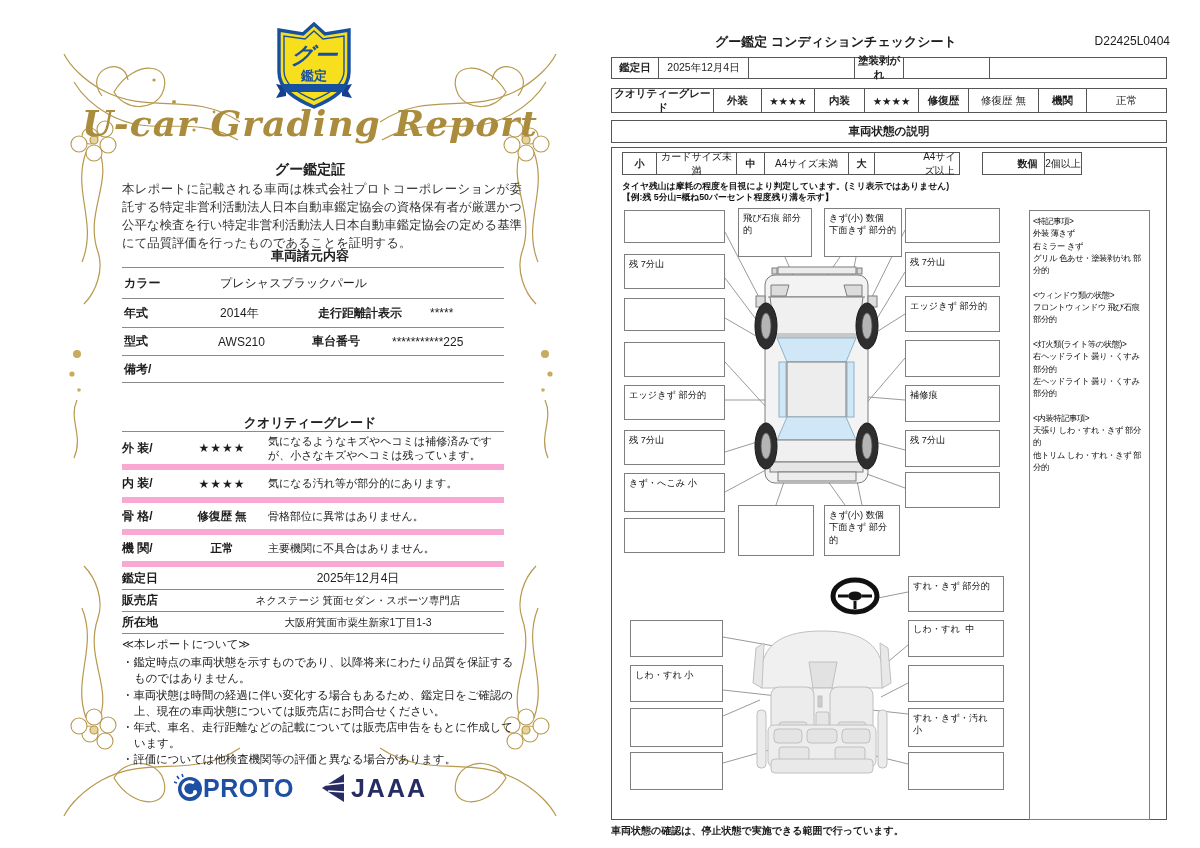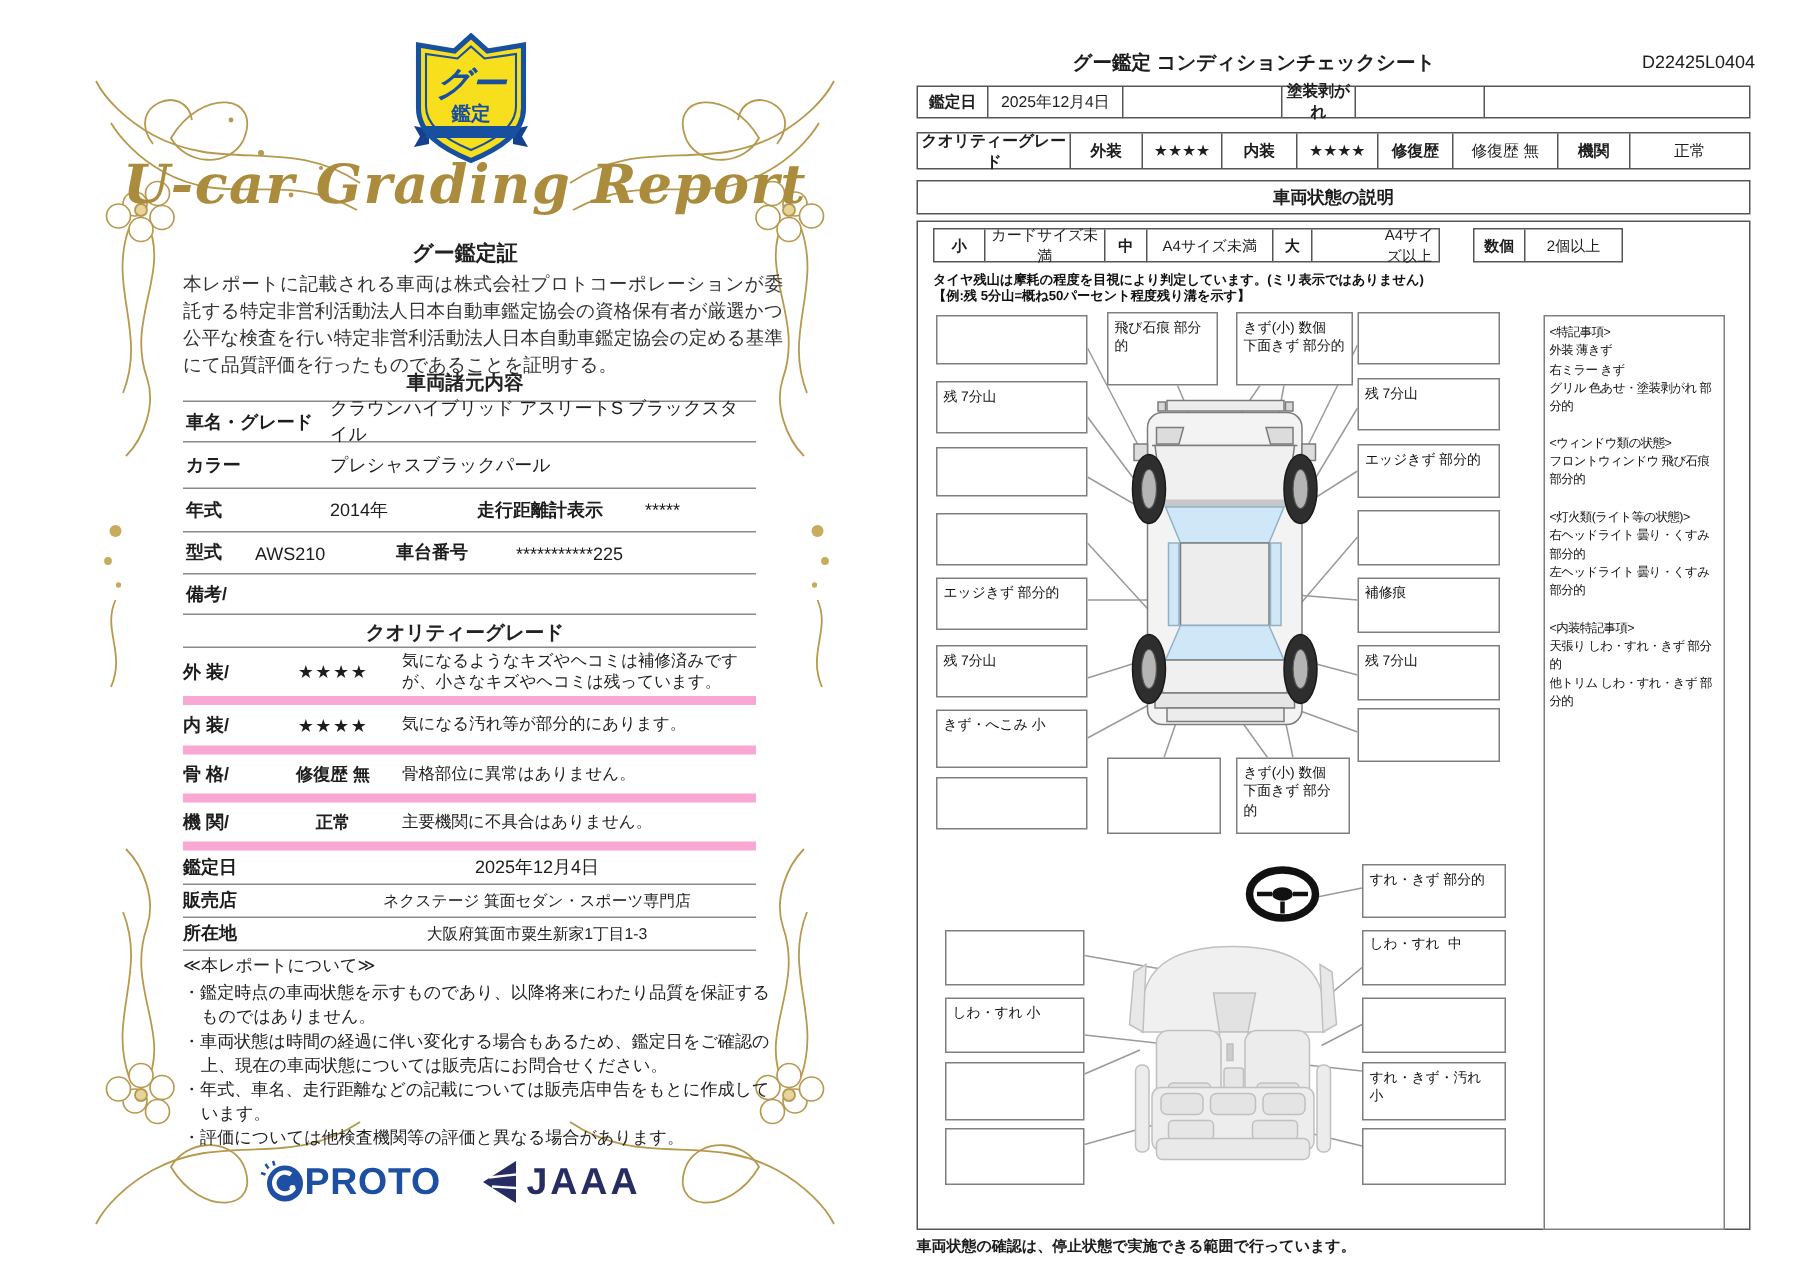--- a/index.html
+++ b/index.html
@@ -165,37 +165,33 @@
       <span class="cert-sub">グー鑑定証</span>
     </div>
 
     <div class="intro">本レポートに記載される車両は株式会社プロトコーポレーションが委託する特定非営利活動法人日本自動車鑑定協会の資格保有者が厳選かつ公平な検査を行い特定非営利活動法人日本自動車鑑定協会の定める基準にて品質評価を行ったものであることを証明する。</div>
 
     <div class="center-wrap" style="top:246px;">
       <span class="sec-title">車両諸元内容</span>
     </div>
 
     <div class="spec-table">
-      <div class="spec-row" style="height:27px;">
-        <span class="lab">車名・グレード</span>
-        <span class="val">クラウンハイブリッド アスリートS ブラックスタイル</span>
-      </div>
       <div class="spec-row" style="height:31px;">
         <span class="lab">カラー</span>
         <span class="val">プレシャスブラックパール</span>
       </div>
       <div class="spec-row" style="height:29px;">
         <span class="lab">年式</span>
         <span style="flex:0 0 98px;">2014年</span>
         <span style="flex:0 0 112px; font-weight:bold;">走行距離計表示</span>
         <span class="val">*****</span>
       </div>
       <div class="spec-row" style="height:28px;">
         <span class="lab-s">型式</span>
-        <span style="flex:0 0 94px;">AWS210</span>
+        <span style="flex:0 0 94px;margin-left:48px;">AWS210</span>
         <span style="flex:0 0 80px; font-weight:bold;">車台番号</span>
         <span class="val">***********225</span>
       </div>
       <div class="spec-row" style="height:27px;">
         <span class="lab">備考/</span>
         <span class="val"></span>
       </div>
     </div>
 
     <div class="center-wrap" style="top:413px;">
@@ -301,21 +297,21 @@
     <div class="bigbox"></div>
 
     <div class="tbl" style="left:22px; top:152px; width:338px; height:23px; font-size:10px;">
       <div class="cell" style="width:33px; font-weight:bold;">小</div>
       <div class="cell" style="width:80px;">カードサイズ未満</div>
       <div class="cell" style="width:28px; font-weight:bold;">中</div>
       <div class="cell" style="width:84px;">A4サイズ未満</div>
       <div class="cell" style="width:26px; font-weight:bold;">大</div>
       <div class="cell" style="flex:1;padding-left:45px;">A4サイズ以上</div>
     </div>
-    <div class="tbl" style="left:382px; top:152px; width:100px; height:23px; font-size:10px;">
+    <div class="tbl" style="left:382px; top:152px; width:100px; height:23px; font-size:10px;padding-left:28px;">
       <div class="cell" style="width:33px; font-weight:bold;">数個</div>
       <div class="cell" style="flex:1;">2個以上</div>
     </div>
 
     <div class="tire-note" style="top:181px;">タイヤ残山は摩耗の程度を目視により判定しています。(ミリ表示ではありません)</div>
     <div class="tire-note" style="top:192px;">【例:残 5分山=概ね50パーセント程度残り溝を示す】</div>
 
     <svg class="diag-svg" width="556" height="673" viewBox="0 0 556 673">
 
       <g stroke="#9a9a9a" stroke-width="1">

